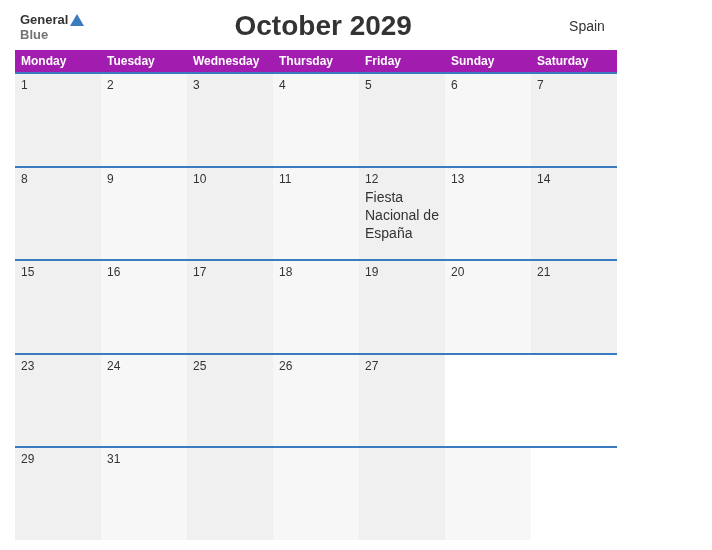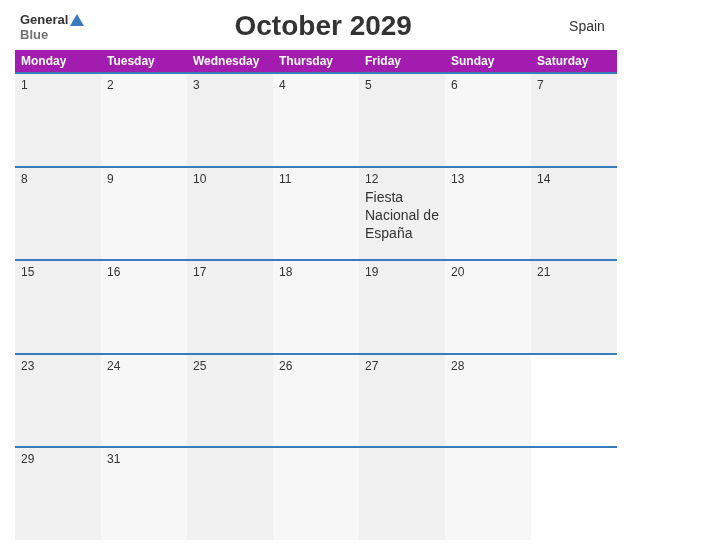--- a/index.html
+++ b/index.html
@@ -234,23 +234,20 @@
           </div>
         <div class="cal-cell">
             <span class="day-num">25</span>
           </div>
         <div class="cal-cell">
             <span class="day-num">26</span>
           </div>
         <div class="cal-cell">
             <span class="day-num">27</span>
           </div>
-        <div class="cal-cell">
-            <span class="day-num">28</span>
-          </div>
       </div>
 
       <div class="cal-week last-row">
         <div class="cal-cell">
             <span class="day-num">29</span>
           </div>
         <div class="cal-cell">
             <span class="day-num">31</span>
           </div>
         <div class="cal-cell"></div>

